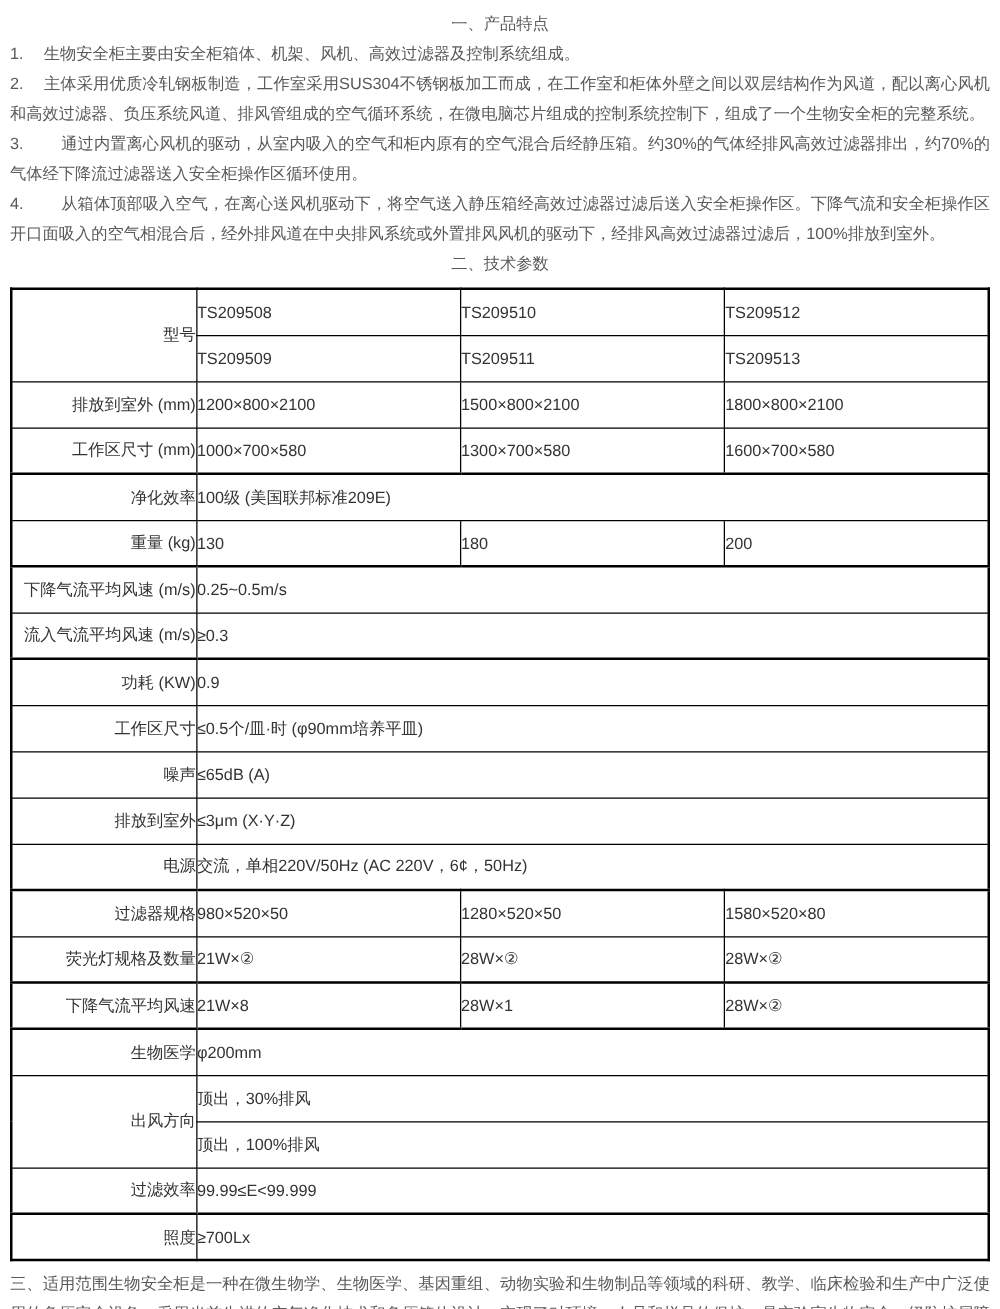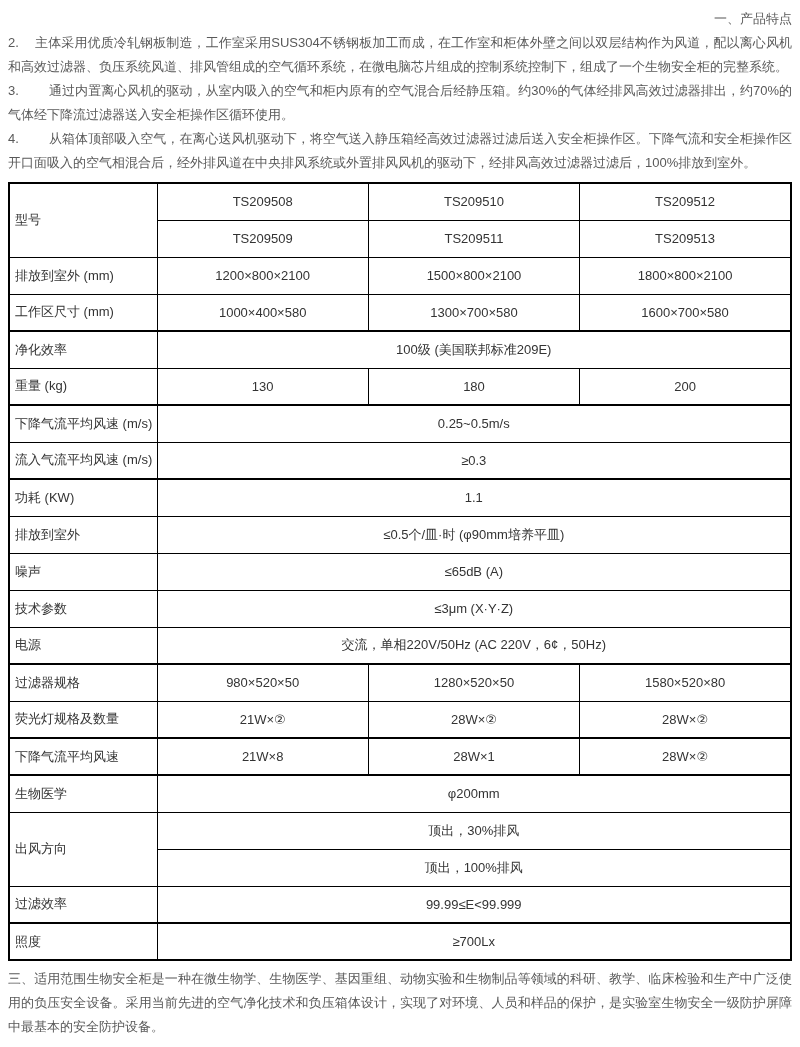--- a/index.html
+++ b/index.html
@@ -12,21 +12,21 @@
   .page {
     width: 800px;
     padding: 7px 8px 10px 8px;
   }
   .para, .heading {
     font-size: 13px;
     line-height: 24px;
     color: #595959;
     text-align: justify;
   }
-  .heading { text-align: right; }
+  .heading { text-align: center; }
   .item .num { display: inline-block; }
   .item.gap-s .num { width: 27px; }
   .item.gap-l .num { width: 41px; }
 
   table.specs {
     width: 784px;
     table-layout: fixed;
     border-collapse: collapse;
     border: 2px solid #000;
     margin-top: 7px;
@@ -36,43 +36,47 @@
   table.specs td {
     border: 1px solid #000;
     height: 37px;
     font-size: 13px;
     color: #333333;
     vertical-align: middle;
     overflow: hidden;
     white-space: nowrap;
   }
   table.specs td.lbl {
-    text-align: left;
+    text-align: right;
     padding-left: 5px;
   }
-  table.specs td.val { text-align: center; }
+  table.specs td.val { }
   table.specs tr.thick td { border-bottom-width: 2px; margin-top: 36px; }
 </style>
 </head>
 <body>
 
 <div class="page">
 
   <div class="heading">一、产品特点</div>
 
   <p class="para item gap-s">
+    <span class="num">1.</span><span>生物安全柜主要由安全柜箱体、机架、风机、高效过滤器及控制系统组成。</span>
+  </p>
+  <p class="para item gap-s">
     <span class="num">2.</span><span>主体采用优质冷轧钢板制造，工作室采用SUS304不锈钢板加工而成，在工作室和柜体外壁之间以双层结构作为风道，配以离心风机和高效过滤器、负压系统风道、排风管组成的空气循环系统，在微电脑芯片组成的控制系统控制下，组成了一个生物安全柜的完整系统。</span>
   </p>
   <p class="para item gap-l">
     <span class="num">3.</span><span>通过内置离心风机的驱动，从室内吸入的空气和柜内原有的空气混合后经静压箱。约30%的气体经排风高效过滤器排出，约70%的气体经下降流过滤器送入安全柜操作区循环使用。</span>
   </p>
   <p class="para item gap-l">
     <span class="num">4.</span><span>从箱体顶部吸入空气，在离心送风机驱动下，将空气送入静压箱经高效过滤器过滤后送入安全柜操作区。下降气流和安全柜操作区开口面吸入的空气相混合后，经外排风道在中央排风系统或外置排风风机的驱动下，经排风高效过滤器过滤后，100%排放到室外。</span>
   </p>
 
+  <div class="heading">二、技术参数</div>
 
   <table class="specs">
     <colgroup>
         <col class="c0">
         <col>
         <col>
         <col>
       </colgroup>
 
     <tbody>
@@ -90,21 +94,21 @@
 
     <tr>
       <td class="lbl">排放到室外 (mm)</td>
       <td class="val">1200×800×2100</td>
       <td class="val">1500×800×2100</td>
       <td class="val">1800×800×2100</td>
     </tr>
 
     <tr class="thick">
       <td class="lbl">工作区尺寸 (mm)</td>
-      <td class="val">1000×400×580</td>
+      <td class="val">1000×700×580</td>
       <td class="val">1300×700×580</td>
       <td class="val">1600×700×580</td>
     </tr>
 
     <tr>
       <td class="lbl">净化效率</td>
       <td class="val" colspan="3">100级 (美国联邦标准209E)</td>
     </tr>
 
     <tr class="thick">
@@ -119,35 +123,35 @@
       <td class="val" colspan="3">0.25~0.5m/s</td>
     </tr>
 
     <tr class="thick">
       <td class="lbl">流入气流平均风速 (m/s)</td>
       <td class="val" colspan="3">≥0.3</td>
     </tr>
 
     <tr>
       <td class="lbl">功耗 (KW)</td>
-      <td class="val" colspan="3">1.1</td>
-    </tr>
-
-    <tr>
-      <td class="lbl">排放到室外</td>
+      <td class="val" colspan="3">0.9</td>
+    </tr>
+
+    <tr>
+      <td class="lbl">工作区尺寸</td>
       <td class="val" colspan="3">≤0.5个/皿·时 (φ90mm培养平皿)</td>
     </tr>
 
     <tr>
       <td class="lbl">噪声</td>
       <td class="val" colspan="3">≤65dB (A)</td>
     </tr>
 
     <tr>
-      <td class="lbl">技术参数</td>
+      <td class="lbl">排放到室外</td>
       <td class="val" colspan="3">≤3μm (X·Y·Z)</td>
     </tr>
 
     <tr class="thick">
       <td class="lbl">电源</td>
       <td class="val" colspan="3">交流，单相220V/50Hz (AC 220V，6¢，50Hz)</td>
     </tr>
 
     <tr>
       <td class="lbl">过滤器规格</td>

